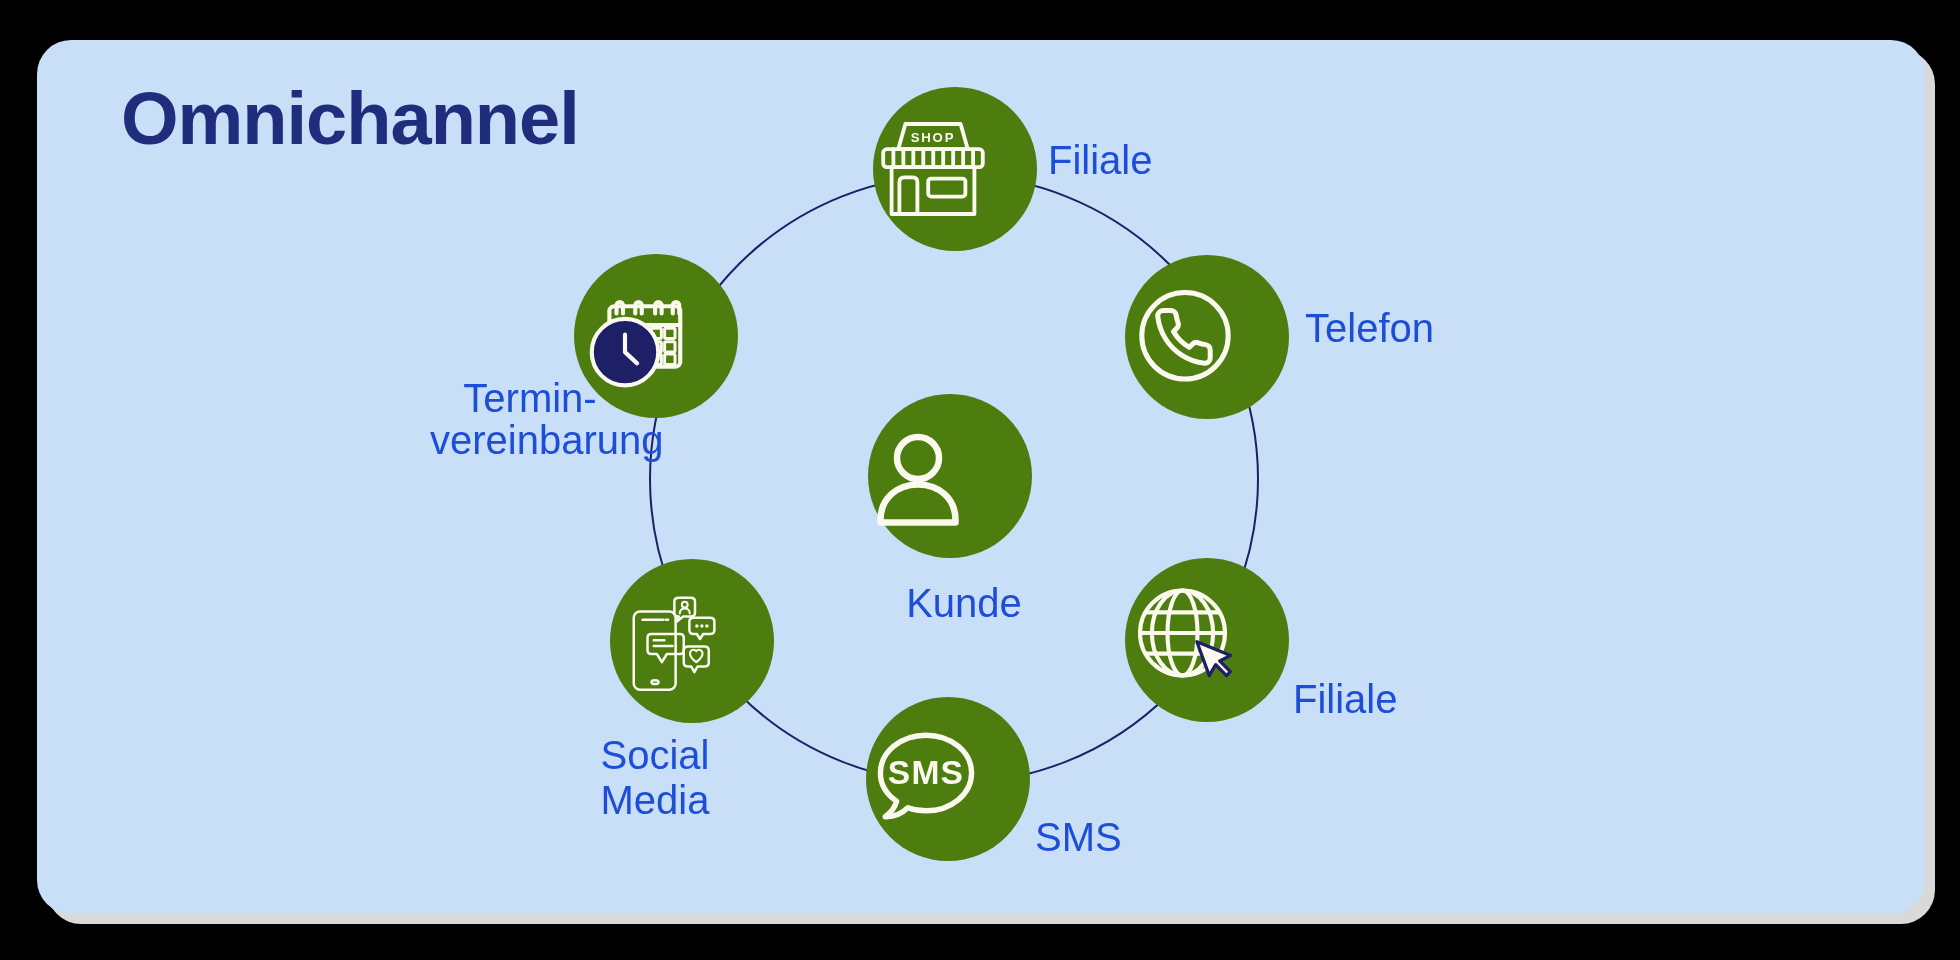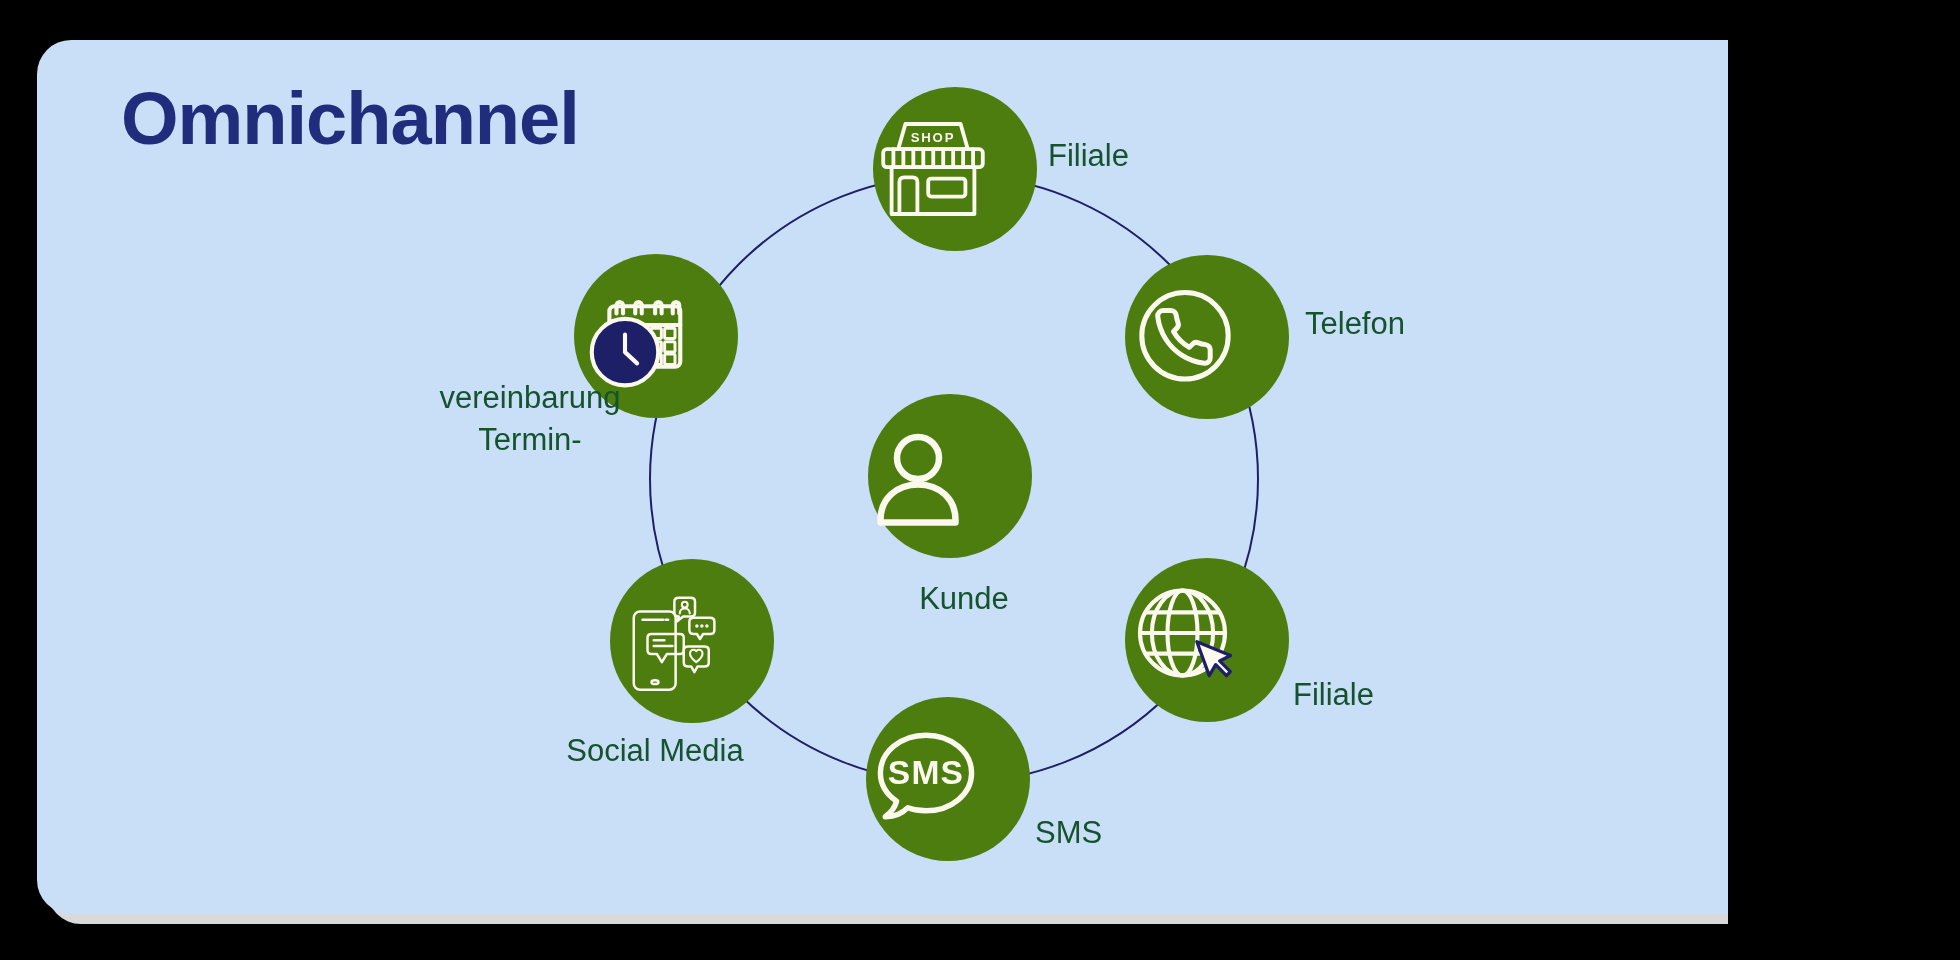--- a/index.html
+++ b/index.html
@@ -1,28 +1,28 @@
 <!DOCTYPE html>
 <html><head>
 <meta charset="utf-8">
 <style>
   html,body{margin:0;padding:0;background:#000;}
-  .stage{position:relative;width:1728px;height:960px;background:#000;overflow:hidden;
+  .stage{position:relative;width:1960px;height:960px;background:#000;overflow:hidden;
          font-family:"Liberation Sans",sans-serif;}
   .panel-shadow{position:absolute;left:47px;top:50px;width:1888px;height:874px;
          border-radius:34px;background:#d9d9d9;}
   .panel{position:absolute;left:37px;top:40px;width:1888px;height:874px;
          border-radius:34px;background:#c9def7;}
   .title{position:absolute;left:84px;top:36px;font-size:74px;font-weight:bold;
          color:#202d7c;letter-spacing:-1px;}
   .ring{position:absolute;left:612px;top:134px;width:606px;height:606px;
          border:2px solid #1d2066;border-radius:50%;}
   .node{position:absolute;width:164px;height:164px;border-radius:50%;background:#4d7c0f;
          display:flex;align-items:center;z-index:2;}
-  .label{position:absolute;font-size:31px;color:#14532d;z-index:3;white-space:nowrap;}
+  .label{position:absolute;font-size:40px;color:#1d4ed8;z-index:3;white-space:nowrap;}
   .label.center-align{text-align:center;white-space:normal;}
   .n-filiale{left:836px;top:47px;}   .l-filiale{left:1011px;top:98px;}
   .n-telefon{left:1088px;top:215px;} .l-telefon{left:1268px;top:266px;text-align:center;}
   .n-webseite{left:1088px;top:518px;}.l-webseite{left:1256px;top:637px;}
   .n-sms{left:829px;top:657px;}      .l-sms{left:998px;top:775px;}
   .n-social{left:573px;top:519px;}   .l-social{left:528px;top:693px;width:180px;}
   .n-termin{left:537px;top:214px;}   .l-termin{left:393px;top:337px;width:200px;line-height:42px;}
   .n-kunde{left:831px;top:354px;}    .l-kunde{left:837px;top:525px;width:180px;margin-top:16px;}
   svg{display:block;}
   svg text{font-family:"Liberation Sans",sans-serif;}
@@ -124,22 +124,22 @@
           <rect x="61.6" y="54.1" width="8.3" height="8.3" rx="1"></rect>
           <rect x="72.5" y="54.1" width="8.3" height="8.3" rx="1"></rect>
           <rect x="61.6" y="64.1" width="8.3" height="8.3" rx="1"></rect>
           <rect x="72.5" y="64.1" width="8.3" height="8.3" rx="1"></rect>
         </g>
         <circle cx="40.8" cy="62.5" r="26.6" fill="#1d2066" stroke="#fbf8ee" stroke-width="3.3"></circle>
         <path d="M40.8 62.5 V48.5 M40.8 62.5 L50.5 71.5" stroke="#fbf8ee" stroke-width="3.3" fill="none" stroke-linecap="round"></path>
       </svg>
     </div>
     <div class="label l-termin center-align">
+      <div>Termin-</div>
       <div>vereinbarung</div>
-      <div>Termin-</div>
     </div>
 
     <div class="node n-kunde">
       <svg width="100" height="100" viewBox="0 0 100 100">
         <g stroke="#fbf8ee" stroke-width="6.5" fill="none" stroke-linejoin="round">
           <circle cx="50" cy="32" r="21"></circle>
           <path d="M12.5 96.5 V94 C12.5 72.5 29 58.5 50 58.5 C71 58.5 87.5 72.5 87.5 94 V96.5 Z"></path>
         </g>
       </svg>
     </div>

